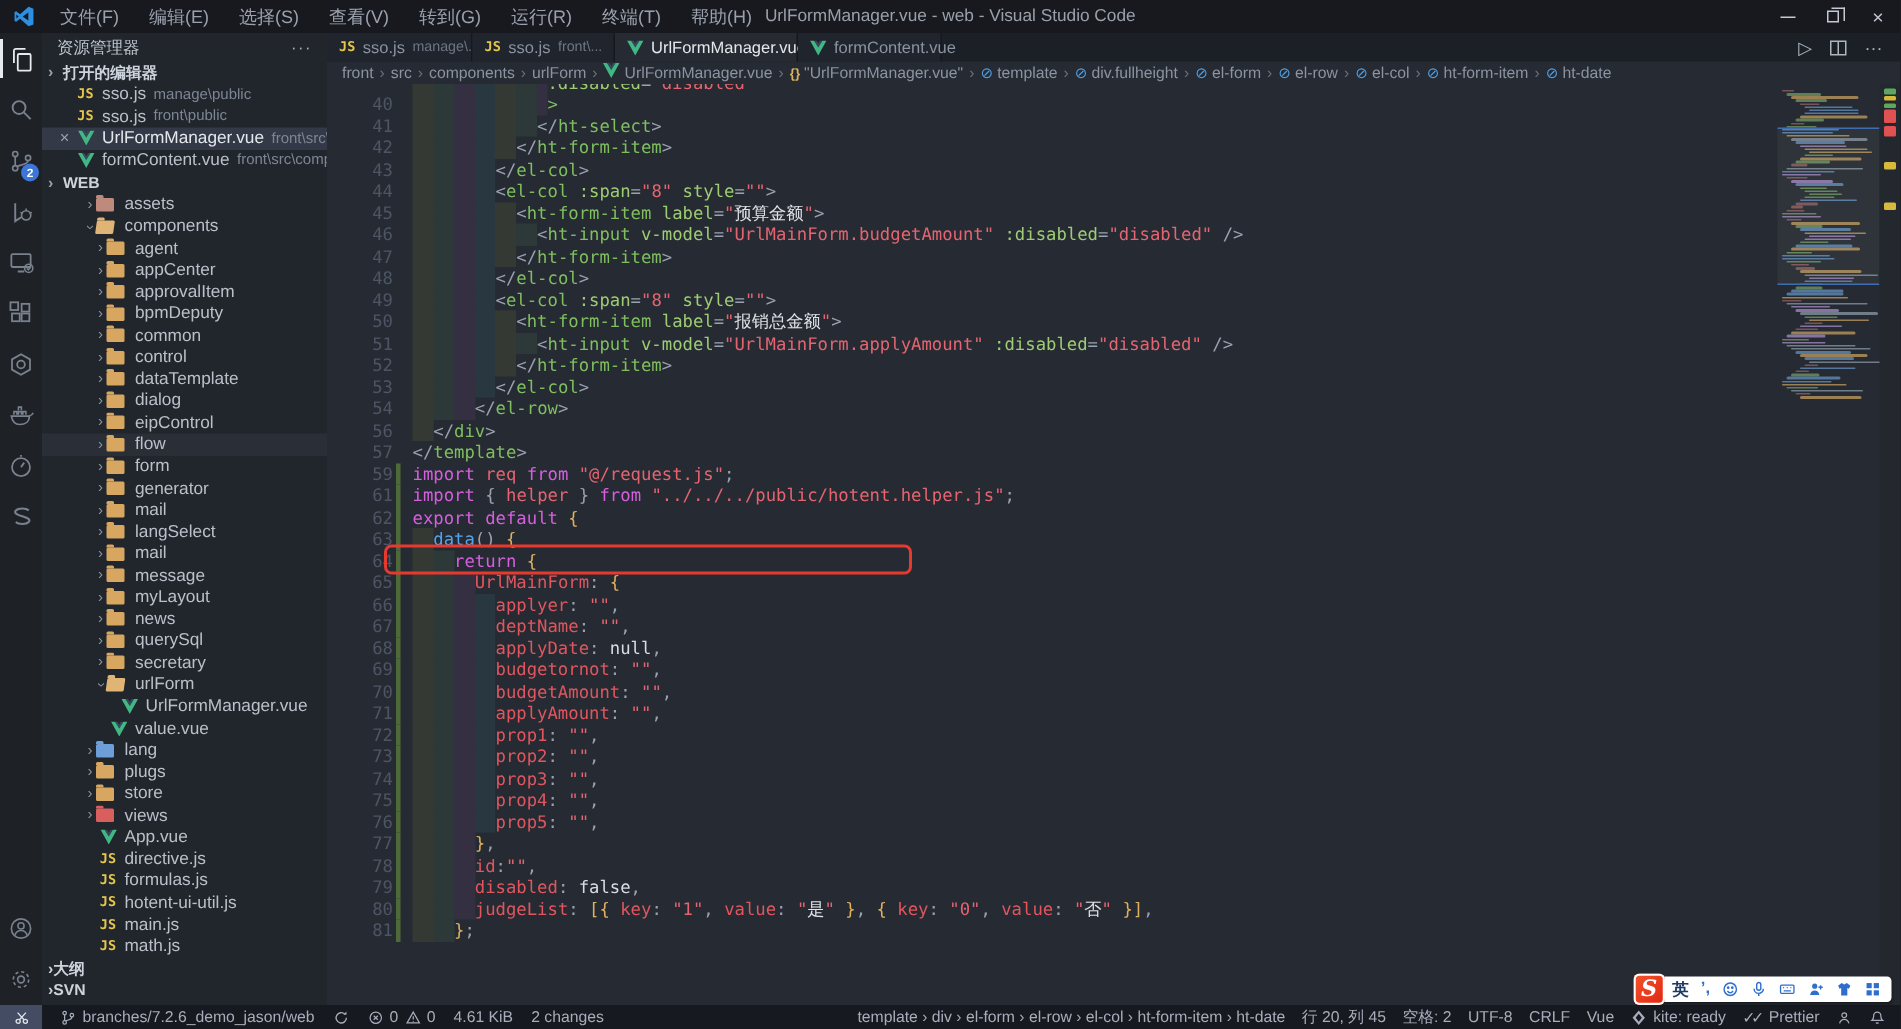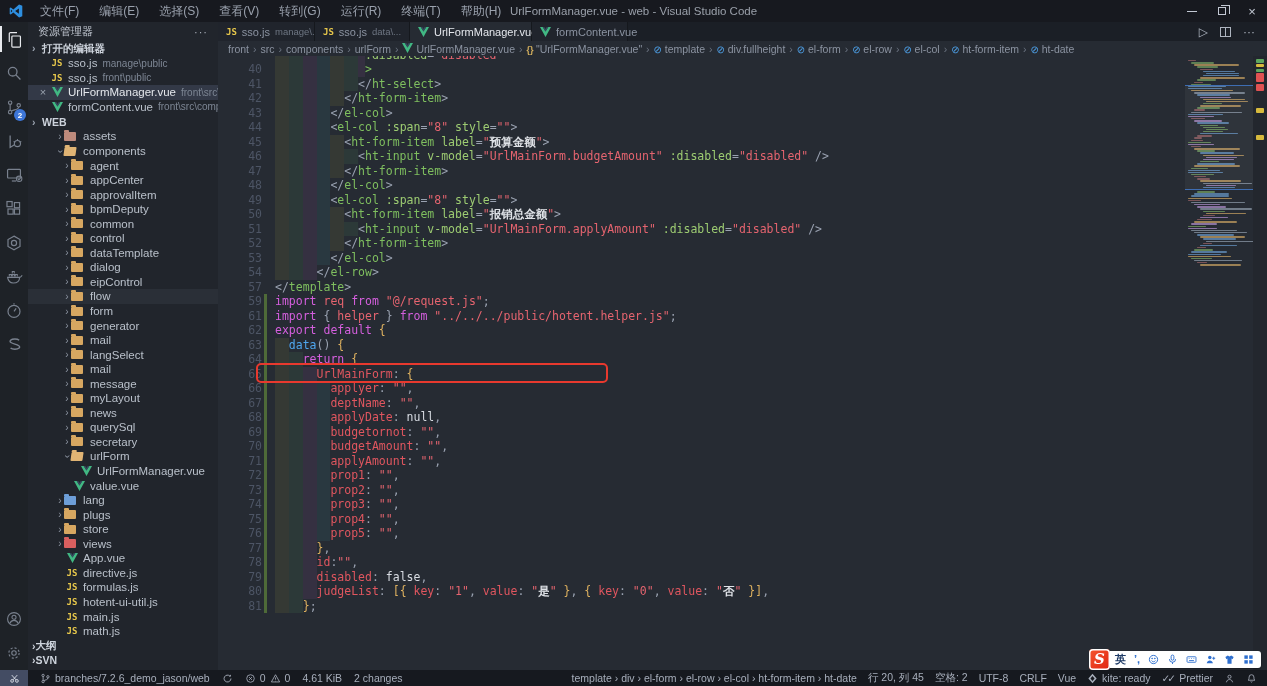--- a/index.html
+++ b/index.html
@@ -78,21 +78,21 @@
   .cline{height:14.5px;white-space:pre;position:relative;display:flex;}
   .cline.sliver{height:6px;overflow:hidden;}
   .cline.sliver .lnum{visibility:hidden;}
   .cline.sliver .ctext{margin-top:-8px;}
   .lnum{width:34px;flex:none;text-align:right;color:var(--lineno);margin-left:10px;}
   .gitbar{position:absolute;left:46px;top:0;bottom:0;width:3px;background:#4e6a38;}
   .ctext{margin-left:13px;display:block;}
   .ind{display:inline-block;height:14.5px;vertical-align:top;}
   .ir0{background:rgba(255,255,64,.07);} .ir1{background:rgba(127,255,127,.07);}
   .ir2{background:rgba(255,127,255,.07);} .ir3{background:rgba(79,236,236,.07);}
-  .tg{color:#7fbf5f;} .at{color:#9dcc72;} .st{color:#e5646f;} .cj{color:#dfe2e7;font-weight:bold;}
+  .tg{color:#7fbf5f;} .at{color:#9dcc72;} .st{color:#e5646f;} .cj{color:#dfe2e7;}
   .kw{color:#d55fde;} .pn{color:#9aa2b1;} .id{color:#e5646f;} .pr{color:#e0565f;}
   .fn{color:#4fa6ed;} .br{color:#deb15f;} .lt{color:#d8dce3;}
   .annotation-box{position:absolute;border:2px solid #e8392e;border-radius:5px;z-index:5;}
 
   
   .minimap{position:absolute;top:0;bottom:0;right:14px;width:68px;background:var(--editor);}
   .mm-line{position:absolute;height:1.4px;border-radius:1px;opacity:.85;}
   .mm-slider{position:absolute;left:0;right:0;background:rgba(255,255,255,.045);
     border-top:1px solid #3e6db2;border-bottom:1px solid #3e6db2;}
   .overview{position:absolute;top:0;bottom:0;right:0;width:14px;background:#23272e;}
@@ -562,21 +562,21 @@
               <span class="js-badge">JS</span>
             </span>
             <span>sso.js</span>
             <span class="thint">manage\...</span>
           </div>
           <div class="tab" style="width: 95px;">
             <span class="ticon">
               <span class="js-badge">JS</span>
             </span>
             <span>sso.js</span>
-            <span class="thint">data\...</span>
+            <span class="thint">front\...</span>
           </div>
           <div class="tab active" style="width: 122px;">
             <span class="ticon">
               <svg class="vueic" viewBox="0 0 11 10">
                 <path d="M0 0h2.7L5.5 4.2 8.3 0H11L5.5 10z" fill="#41b883"></path>
                 <path d="M2.7 0h1.6l1.2 2 1.2-2h1.6L5.5 4.8z" fill="#35495e"></path>
               </svg>
             </span>
             <span>UrlFormManager.vue</span>
             <span class="tclose">×</span>
@@ -638,20 +638,21 @@
           <div class="cline"><span class="lnum">45</span><span class="ctext"><span class="ind ir0" style="width: 2ch;">&nbsp;&nbsp;</span><span class="ind ir1" style="width: 2ch;">&nbsp;&nbsp;</span><span class="ind ir2" style="width: 2ch;">&nbsp;&nbsp;</span><span class="ind ir3" style="width: 2ch;">&nbsp;&nbsp;</span><span class="ind ir0" style="width: 2ch;">&nbsp;&nbsp;</span><span class="pn">&lt;</span><span class="tg">ht-form-item</span><span class="at"> label</span><span class="pn">=</span><span class="st">"</span><span class="cj">预算金额</span><span class="st">"</span><span class="pn">&gt;</span></span></div>
           <div class="cline"><span class="lnum">46</span><span class="ctext"><span class="ind ir0" style="width: 2ch;">&nbsp;&nbsp;</span><span class="ind ir1" style="width: 2ch;">&nbsp;&nbsp;</span><span class="ind ir2" style="width: 2ch;">&nbsp;&nbsp;</span><span class="ind ir3" style="width: 2ch;">&nbsp;&nbsp;</span><span class="ind ir0" style="width: 2ch;">&nbsp;&nbsp;</span><span class="ind ir1" style="width: 2ch;">&nbsp;&nbsp;</span><span class="pn">&lt;</span><span class="tg">ht-input</span><span class="at"> v-model</span><span class="pn">=</span><span class="st">"UrlMainForm.budgetAmount"</span><span class="at"> :disabled</span><span class="pn">=</span><span class="st">"disabled"</span><span class="pn"> /&gt;</span></span></div>
           <div class="cline"><span class="lnum">47</span><span class="ctext"><span class="ind ir0" style="width: 2ch;">&nbsp;&nbsp;</span><span class="ind ir1" style="width: 2ch;">&nbsp;&nbsp;</span><span class="ind ir2" style="width: 2ch;">&nbsp;&nbsp;</span><span class="ind ir3" style="width: 2ch;">&nbsp;&nbsp;</span><span class="ind ir0" style="width: 2ch;">&nbsp;&nbsp;</span><span class="pn">&lt;/</span><span class="tg">ht-form-item</span><span class="pn">&gt;</span></span></div>
           <div class="cline"><span class="lnum">48</span><span class="ctext"><span class="ind ir0" style="width: 2ch;">&nbsp;&nbsp;</span><span class="ind ir1" style="width: 2ch;">&nbsp;&nbsp;</span><span class="ind ir2" style="width: 2ch;">&nbsp;&nbsp;</span><span class="ind ir3" style="width: 2ch;">&nbsp;&nbsp;</span><span class="pn">&lt;/</span><span class="tg">el-col</span><span class="pn">&gt;</span></span></div>
           <div class="cline"><span class="lnum">49</span><span class="ctext"><span class="ind ir0" style="width: 2ch;">&nbsp;&nbsp;</span><span class="ind ir1" style="width: 2ch;">&nbsp;&nbsp;</span><span class="ind ir2" style="width: 2ch;">&nbsp;&nbsp;</span><span class="ind ir3" style="width: 2ch;">&nbsp;&nbsp;</span><span class="pn">&lt;</span><span class="tg">el-col</span><span class="at"> :span</span><span class="pn">=</span><span class="st">"8"</span><span class="at"> style</span><span class="pn">=</span><span class="st">""</span><span class="pn">&gt;</span></span></div>
           <div class="cline"><span class="lnum">50</span><span class="ctext"><span class="ind ir0" style="width: 2ch;">&nbsp;&nbsp;</span><span class="ind ir1" style="width: 2ch;">&nbsp;&nbsp;</span><span class="ind ir2" style="width: 2ch;">&nbsp;&nbsp;</span><span class="ind ir3" style="width: 2ch;">&nbsp;&nbsp;</span><span class="ind ir0" style="width: 2ch;">&nbsp;&nbsp;</span><span class="pn">&lt;</span><span class="tg">ht-form-item</span><span class="at"> label</span><span class="pn">=</span><span class="st">"</span><span class="cj">报销总金额</span><span class="st">"</span><span class="pn">&gt;</span></span></div>
           <div class="cline"><span class="lnum">51</span><span class="ctext"><span class="ind ir0" style="width: 2ch;">&nbsp;&nbsp;</span><span class="ind ir1" style="width: 2ch;">&nbsp;&nbsp;</span><span class="ind ir2" style="width: 2ch;">&nbsp;&nbsp;</span><span class="ind ir3" style="width: 2ch;">&nbsp;&nbsp;</span><span class="ind ir0" style="width: 2ch;">&nbsp;&nbsp;</span><span class="ind ir1" style="width: 2ch;">&nbsp;&nbsp;</span><span class="pn">&lt;</span><span class="tg">ht-input</span><span class="at"> v-model</span><span class="pn">=</span><span class="st">"UrlMainForm.applyAmount"</span><span class="at"> :disabled</span><span class="pn">=</span><span class="st">"disabled"</span><span class="pn"> /&gt;</span></span></div>
           <div class="cline"><span class="lnum">52</span><span class="ctext"><span class="ind ir0" style="width: 2ch;">&nbsp;&nbsp;</span><span class="ind ir1" style="width: 2ch;">&nbsp;&nbsp;</span><span class="ind ir2" style="width: 2ch;">&nbsp;&nbsp;</span><span class="ind ir3" style="width: 2ch;">&nbsp;&nbsp;</span><span class="ind ir0" style="width: 2ch;">&nbsp;&nbsp;</span><span class="pn">&lt;/</span><span class="tg">ht-form-item</span><span class="pn">&gt;</span></span></div>
           <div class="cline"><span class="lnum">53</span><span class="ctext"><span class="ind ir0" style="width: 2ch;">&nbsp;&nbsp;</span><span class="ind ir1" style="width: 2ch;">&nbsp;&nbsp;</span><span class="ind ir2" style="width: 2ch;">&nbsp;&nbsp;</span><span class="ind ir3" style="width: 2ch;">&nbsp;&nbsp;</span><span class="pn">&lt;/</span><span class="tg">el-col</span><span class="pn">&gt;</span></span></div>
           <div class="cline"><span class="lnum">54</span><span class="ctext"><span class="ind ir0" style="width: 2ch;">&nbsp;&nbsp;</span><span class="ind ir1" style="width: 2ch;">&nbsp;&nbsp;</span><span class="ind ir2" style="width: 2ch;">&nbsp;&nbsp;</span><span class="pn">&lt;/</span><span class="tg">el-row</span><span class="pn">&gt;</span></span></div>
+          <div class="cline"><span class="lnum">56</span><span class="ctext"><span class="ind ir0" style="width: 2ch;">&nbsp;&nbsp;</span><span class="pn">&lt;/</span><span class="tg">div</span><span class="pn">&gt;</span></span></div>
           <div class="cline"><span class="lnum">57</span><span class="ctext"><span class="pn">&lt;/</span><span class="tg">template</span><span class="pn">&gt;</span></span></div>
           <div class="cline"><span class="lnum">59</span><span class="gitbar"></span><span class="ctext"><span class="kw">import</span><span class="id"> req</span><span class="kw"> from</span><span class="st"> "@/request.js"</span><span class="pn">;</span></span></div>
           <div class="cline"><span class="lnum">61</span><span class="gitbar"></span><span class="ctext"><span class="kw">import</span><span class="pn"> {</span><span class="id"> helper</span><span class="pn"> }</span><span class="kw"> from</span><span class="st"> "../../../public/hotent.helper.js"</span><span class="pn">;</span></span></div>
           <div class="cline"><span class="lnum">62</span><span class="gitbar"></span><span class="ctext"><span class="kw">export</span><span class="kw"> default</span><span class="br"> {</span></span></div>
           <div class="cline"><span class="lnum">63</span><span class="gitbar"></span><span class="ctext"><span class="ind ir0" style="width: 2ch;">&nbsp;&nbsp;</span><span class="fn">data</span><span class="pn">()</span><span class="br"> {</span></span></div>
           <div class="cline"><span class="lnum">64</span><span class="gitbar"></span><span class="ctext"><span class="ind ir0" style="width: 2ch;">&nbsp;&nbsp;</span><span class="ind ir1" style="width: 2ch;">&nbsp;&nbsp;</span><span class="kw">return</span><span class="br"> {</span></span></div>
           <div class="cline"><span class="lnum">65</span><span class="gitbar"></span><span class="ctext"><span class="ind ir0" style="width: 2ch;">&nbsp;&nbsp;</span><span class="ind ir1" style="width: 2ch;">&nbsp;&nbsp;</span><span class="ind ir2" style="width: 2ch;">&nbsp;&nbsp;</span><span class="pr">UrlMainForm</span><span class="pn">:</span><span class="br"> {</span></span></div>
           <div class="cline"><span class="lnum">66</span><span class="gitbar"></span><span class="ctext"><span class="ind ir0" style="width: 2ch;">&nbsp;&nbsp;</span><span class="ind ir1" style="width: 2ch;">&nbsp;&nbsp;</span><span class="ind ir2" style="width: 2ch;">&nbsp;&nbsp;</span><span class="ind ir3" style="width: 2ch;">&nbsp;&nbsp;</span><span class="pr">applyer</span><span class="pn">:</span><span class="st"> ""</span><span class="pn">,</span></span></div>
           <div class="cline"><span class="lnum">67</span><span class="gitbar"></span><span class="ctext"><span class="ind ir0" style="width: 2ch;">&nbsp;&nbsp;</span><span class="ind ir1" style="width: 2ch;">&nbsp;&nbsp;</span><span class="ind ir2" style="width: 2ch;">&nbsp;&nbsp;</span><span class="ind ir3" style="width: 2ch;">&nbsp;&nbsp;</span><span class="pr">deptName</span><span class="pn">:</span><span class="st"> ""</span><span class="pn">,</span></span></div>
           <div class="cline"><span class="lnum">68</span><span class="gitbar"></span><span class="ctext"><span class="ind ir0" style="width: 2ch;">&nbsp;&nbsp;</span><span class="ind ir1" style="width: 2ch;">&nbsp;&nbsp;</span><span class="ind ir2" style="width: 2ch;">&nbsp;&nbsp;</span><span class="ind ir3" style="width: 2ch;">&nbsp;&nbsp;</span><span class="pr">applyDate</span><span class="pn">:</span><span class="lt"> null</span><span class="pn">,</span></span></div>

